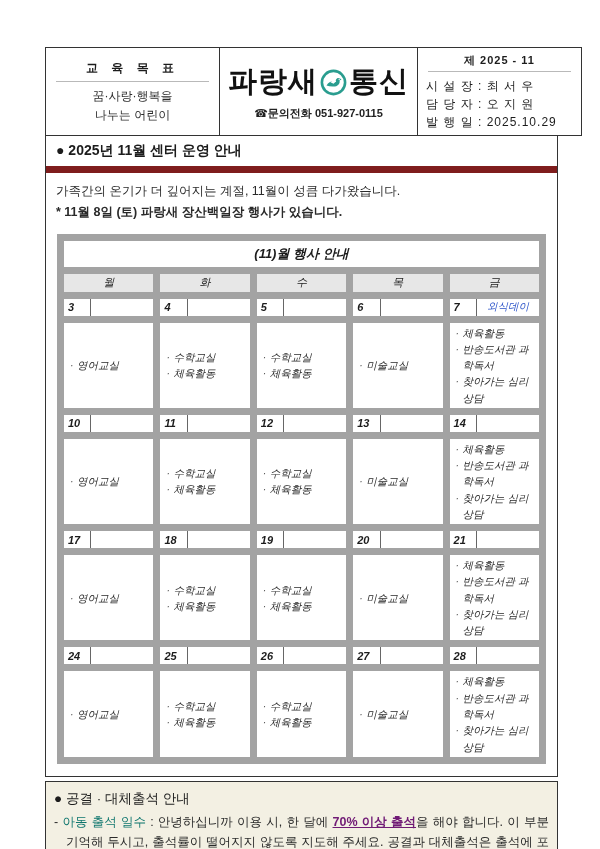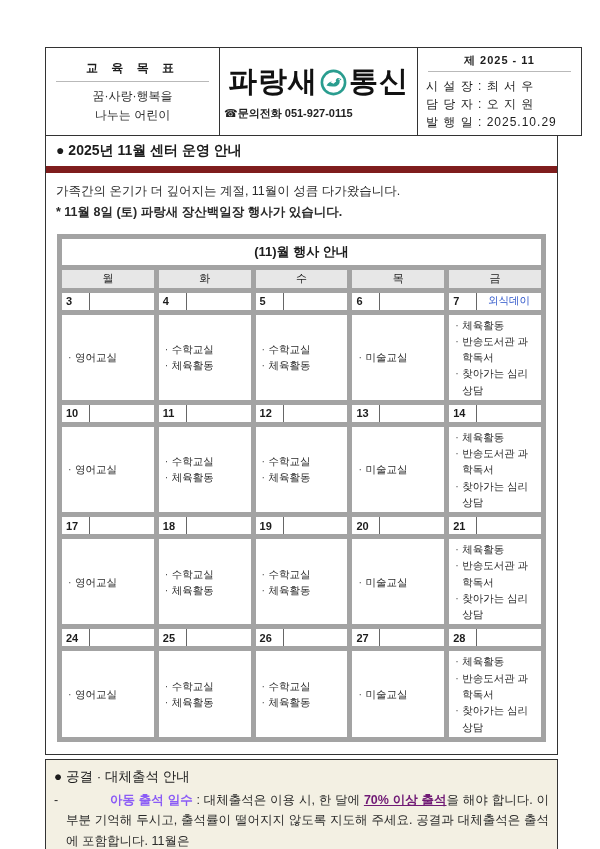--- a/index.html
+++ b/index.html
@@ -6,56 +6,56 @@
   body{width:600px;height:849px;font-family:"Liberation Sans","DejaVu Sans",sans-serif;color:#1c1c1c;position:relative;}
   .page{position:absolute;left:45px;top:47px;width:513px;}
 
   
   .header-table{width:100%;border-collapse:collapse;table-layout:fixed;}
   .header-table td{border:1.6px solid #333;vertical-align:middle;padding:4px 4px;}
   .h-left{width:165px;text-align:center;}
   .h-left-title{font-weight:bold;font-size:12px;letter-spacing:5px;padding:2px 0 4px 0;}
   .h-divider{border-top:1px solid #b9b9b9;margin:0 6px 5px 6px;}
   .h-left-line{font-size:12px;line-height:1.55;color:#2c2c2c;}
-  .h-center{width:189px;text-align:left;}
+  .h-center{width:189px;text-align:center;}
   .brand{display:flex;align-items:center;justify-content:center;gap:1px;font-size:29px;font-weight:900;letter-spacing:1px;color:#111;}
   .brand svg{margin:0 1px;display:block;}
   .phone{font-size:11px;font-weight:bold;margin-top:4px;color:#222;}
   .h-right{width:155px;}
   .issue{font-size:11px;font-weight:bold;text-align:center;padding:1px 0 3px 0;letter-spacing:1px;}
   .staff-row{font-size:12px;line-height:1.5;padding:0 4px;letter-spacing:1px;white-space:nowrap;}
 
   
   .main-box{border:1.6px solid #333;border-top:none;margin-top:0;}
   .main-title{font-size:14px;font-weight:bold;padding:6px 10px;border-bottom:7px solid #7f1d1d;}
   .main-body{padding:8px 10px 4px 10px;}
   .main-body p{margin:0;font-size:12.5px;line-height:1.7;text-align:justify;color:#2a2a2a;}
   .notice{font-weight:bold;}
 
   
   .calendar{width:489px;margin:6px auto 12px auto;border-collapse:collapse;table-layout:fixed;}
-  .calendar td,.calendar th{border:5px solid #a3a3a3;padding:0;}
+  .calendar td,.calendar th{border:7px solid #a3a3a3;padding:0;font-style:italic;}
   .calendar{border:1.5px solid #333;}
   .cal-title{height:26px;text-align:center;font-weight:bold;font-size:13px;}
   .cal-wd{height:18px;background:#e7e7e7;font-size:11px;font-weight:normal;text-align:center;}
   .date-td{height:17px;}
   .date-flex{display:flex;height:100%;align-items:stretch;}
   .date-num{width:25%;border-right:1px solid #666;display:flex;align-items:center;padding-left:4px;font-size:11px;font-weight:bold;}
   .date-evt{flex:1;display:flex;align-items:center;justify-content:center;font-size:10.5px;}
   .act-td{height:62px;vertical-align:middle;}
   .act-list{padding:2px 3px 2px 6px;}
   .act-item{font-size:10.5px;line-height:1.55;color:#2a2a2a;position:relative;padding-left:7px;}
   .act-item::before{content:"·";position:absolute;left:0;top:0;color:#555;}
 
   
   .bottom-box{border:1.6px solid #333;margin-top:4px;background:#f3f0e3;padding:6px 8px 0 8px;}
   .att-title{font-size:13.5px;font-weight:normal;padding:2px 0 4px 0;}
   .att-line{margin:0;font-size:12.5px;line-height:1.65;text-align:justify;color:#2a2a2a;
             padding-left:12px;text-indent:-12px;}
-  .red{color:#8b5cf6;font-weight:bold;margin-left:48px;}
+  .red{color:#0f766e;font-weight:normal;}
   .blue{color:#701a75;font-weight:bold;}
   .u{text-decoration:underline;}
   .notice-blue{color:#1b1be0;}
   .evt-blue{color:#2a52c8;}
 </style>
 </head>
 <body>
 
 <div class="page">
 
@@ -364,17 +364,17 @@
               </div>
             </td>
           </tr>
         </tbody>
       </table>
   </div>
 
   <div class="bottom-box">
     <div class="att-title">● 공결 · 대체출석 안내</div>
 
-    <p class="att-line"><span>- </span><span class="red">아동 출석 일수</span><span> : 대체출석은 이용 시, 한 달에 </span><span class="blue u">70% 이상 출석</span><span>을 해야 합니다. 이 부분 기억해 두시고, 출석률이 떨어지지 않도록 지도해 주세요. 공결과 대체출석은 출석에 포함합니다. 11월은 </span></p>
+    <p class="att-line"><span>- </span><span class="red">아동 출석 일수</span><span> : 안녕하십니까 이용 시, 한 달에 </span><span class="blue u">70% 이상 출석</span><span>을 해야 합니다. 이 부분 기억해 두시고, 출석률이 떨어지지 않도록 지도해 주세요. 공결과 대체출석은 출석에 포함합니다. 11월은 </span></p>
 
   </div>
 
 </div>
 
 </body></html>

